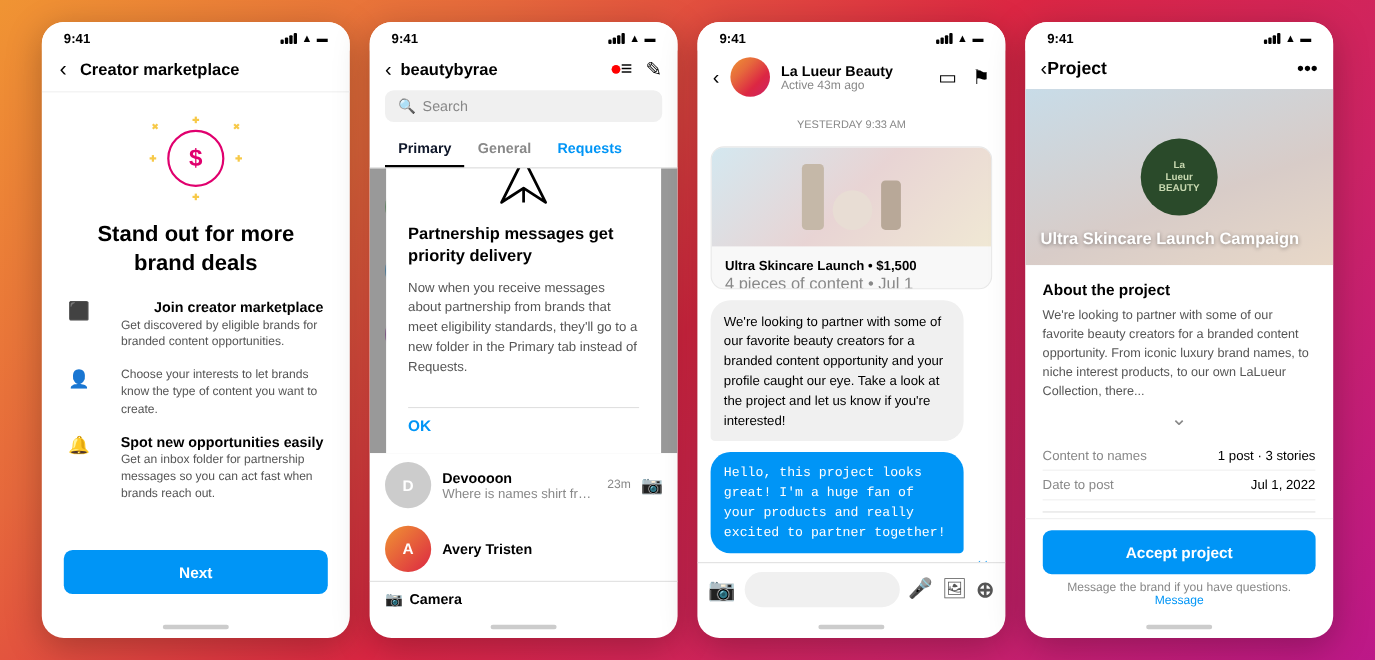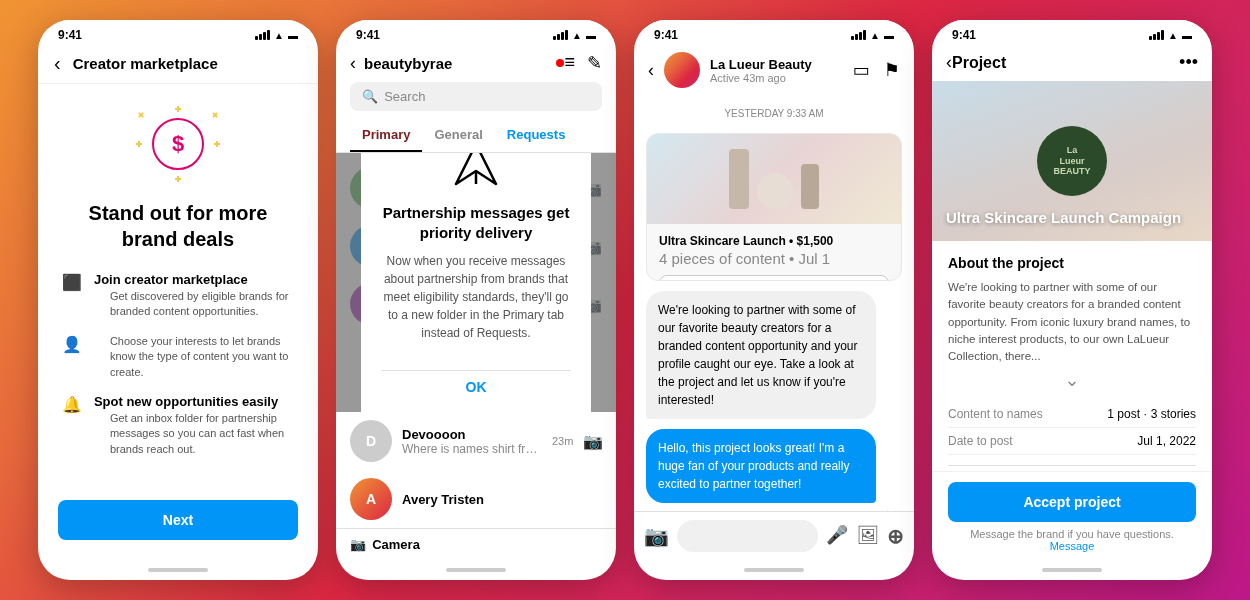--- a/index.html
+++ b/index.html
@@ -13,21 +13,21 @@
       gap: 18px;
       font-family: -apple-system, BlinkMacSystemFont, 'Segoe UI', sans-serif;
       overflow: hidden;
     }
 
     
     .phone {
       width: 280px;
       height: 560px;
       background: #fff;
-      border-radius: 32px;
+      border-radius: 20px;
       box-shadow: 0 8px 32px rgba(0,0,0,0.25);
       overflow: hidden;
       display: flex;
       flex-direction: column;
       position: relative;
     }
 
     
     .status-bar {
       display: flex;
@@ -145,20 +145,21 @@
       font-size: 16px;
       color: #000;
       flex-shrink: 0;
       margin-top: 1px;
     }
     .feature-text .feature-title {
       font-size: 13px;
       font-weight: 600;
       color: #000;
       margin-bottom: 2px;
+      text-align: right;
     }
     .feature-text .feature-desc {
       font-size: 11px;
       color: #555;
       line-height: 1.4;
       margin-left: 16px;
     }
     .phone1-footer {
       padding: 0 20px 20px;
       flex-shrink: 0;
@@ -209,21 +210,21 @@
       flex-shrink: 0;
     }
     .tab {
       padding: 8px 12px;
       font-size: 13px;
       font-weight: 600;
       color: #888;
       cursor: pointer;
     }
     .tab.active {
-      color: #7f1d1d;
+      color: #0f172a;
       border-bottom: 2px solid #000;
     }
     .tab.blue-text { color: #0095f6; }
     .phone2-list {
       flex: 1;
       overflow: hidden;
       position: relative;
     }
     .chat-item {
       display: flex;
@@ -260,23 +261,22 @@
       top: 0; left: 0; right: 0; bottom: 0;
       background: rgba(0,0,0,0.4);
       display: flex;
       align-items: center;
       justify-content: center;
       z-index: 10;
     }
     .modal-box {
       background: #fff;
       border-radius: 14px;
-      width: 230px;
+      width: 250px;
       padding: 24px 20px 16px;
-      text-align: center;
     }
     .modal-icon {
       width: 50px;
       height: 50px;
       margin: 0 auto 14px;
       position: relative;
     }
     .modal-badge {
       position: absolute;
       top: -4px; right: -4px;
@@ -804,21 +804,21 @@
         </div>
       </div>
       <div class="project-card-info">
         <div class="project-title-row">Ultra Skincare Launch • $1,500</div>
         <div class="project-sub">4 pieces of content • Jul 1</div>
         <button class="view-project-btn">View project</button>
       </div>
     </div>
 
     <div class="message-bubble message-received">We're looking to partner with some of our favorite beauty creators for a branded content opportunity and your profile caught our eye. Take a look at the project and let us know if you're interested!</div>
-    <div style="position:relative; align-self: flex-end;">
+    <div style="position:relative; align-self: flex-end; font-family: Liberation Mono, monospace;">
       <div class="message-bubble message-sent">Hello, this project looks great! I'm a huge fan of your products and really excited to partner together!</div>
       <span class="sent-check">✓✓</span>
     </div>
   </div>
 
   <div class="chat-input-bar">
     <span class="chat-input-icon">📷</span>
     <div class="chat-input-box"></div>
     <div class="chat-input-right">
       <span>🎤</span>

